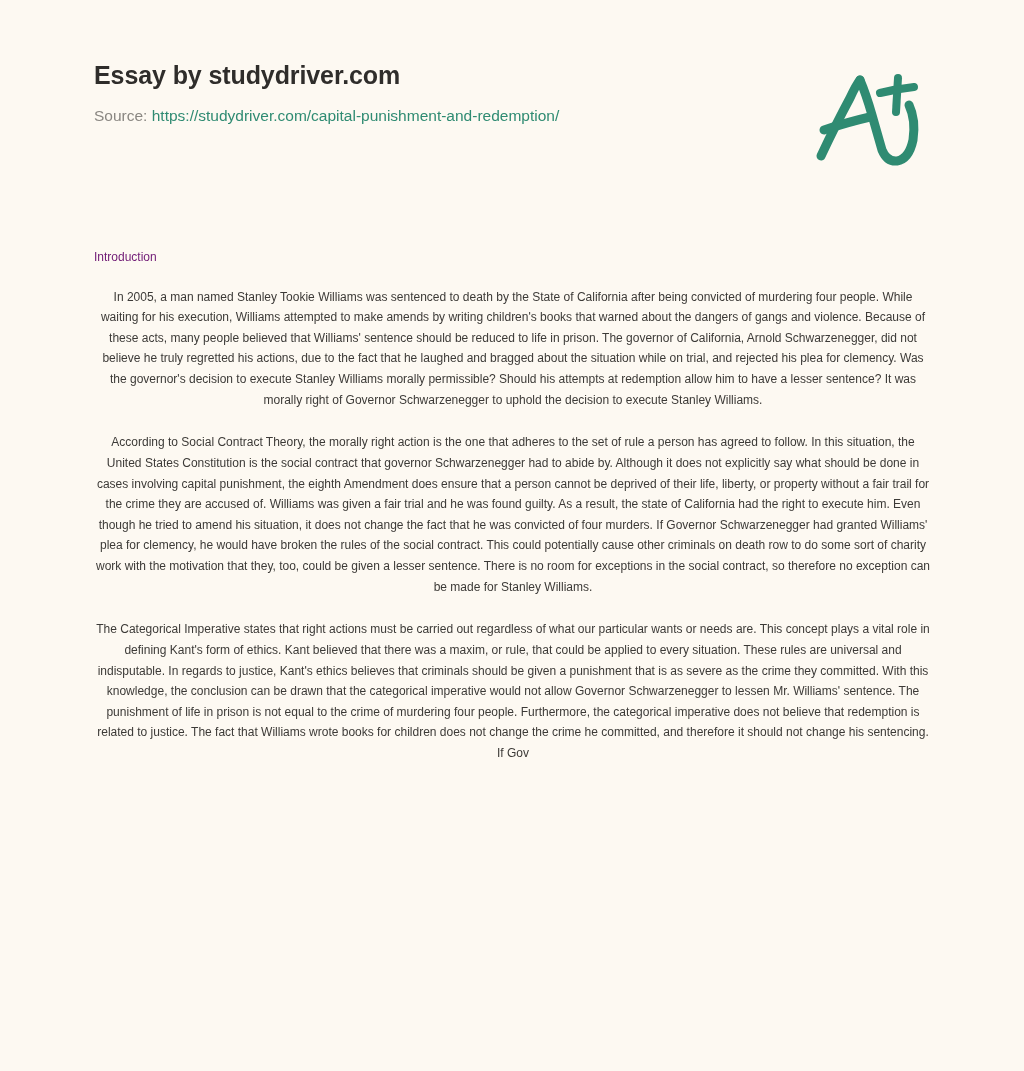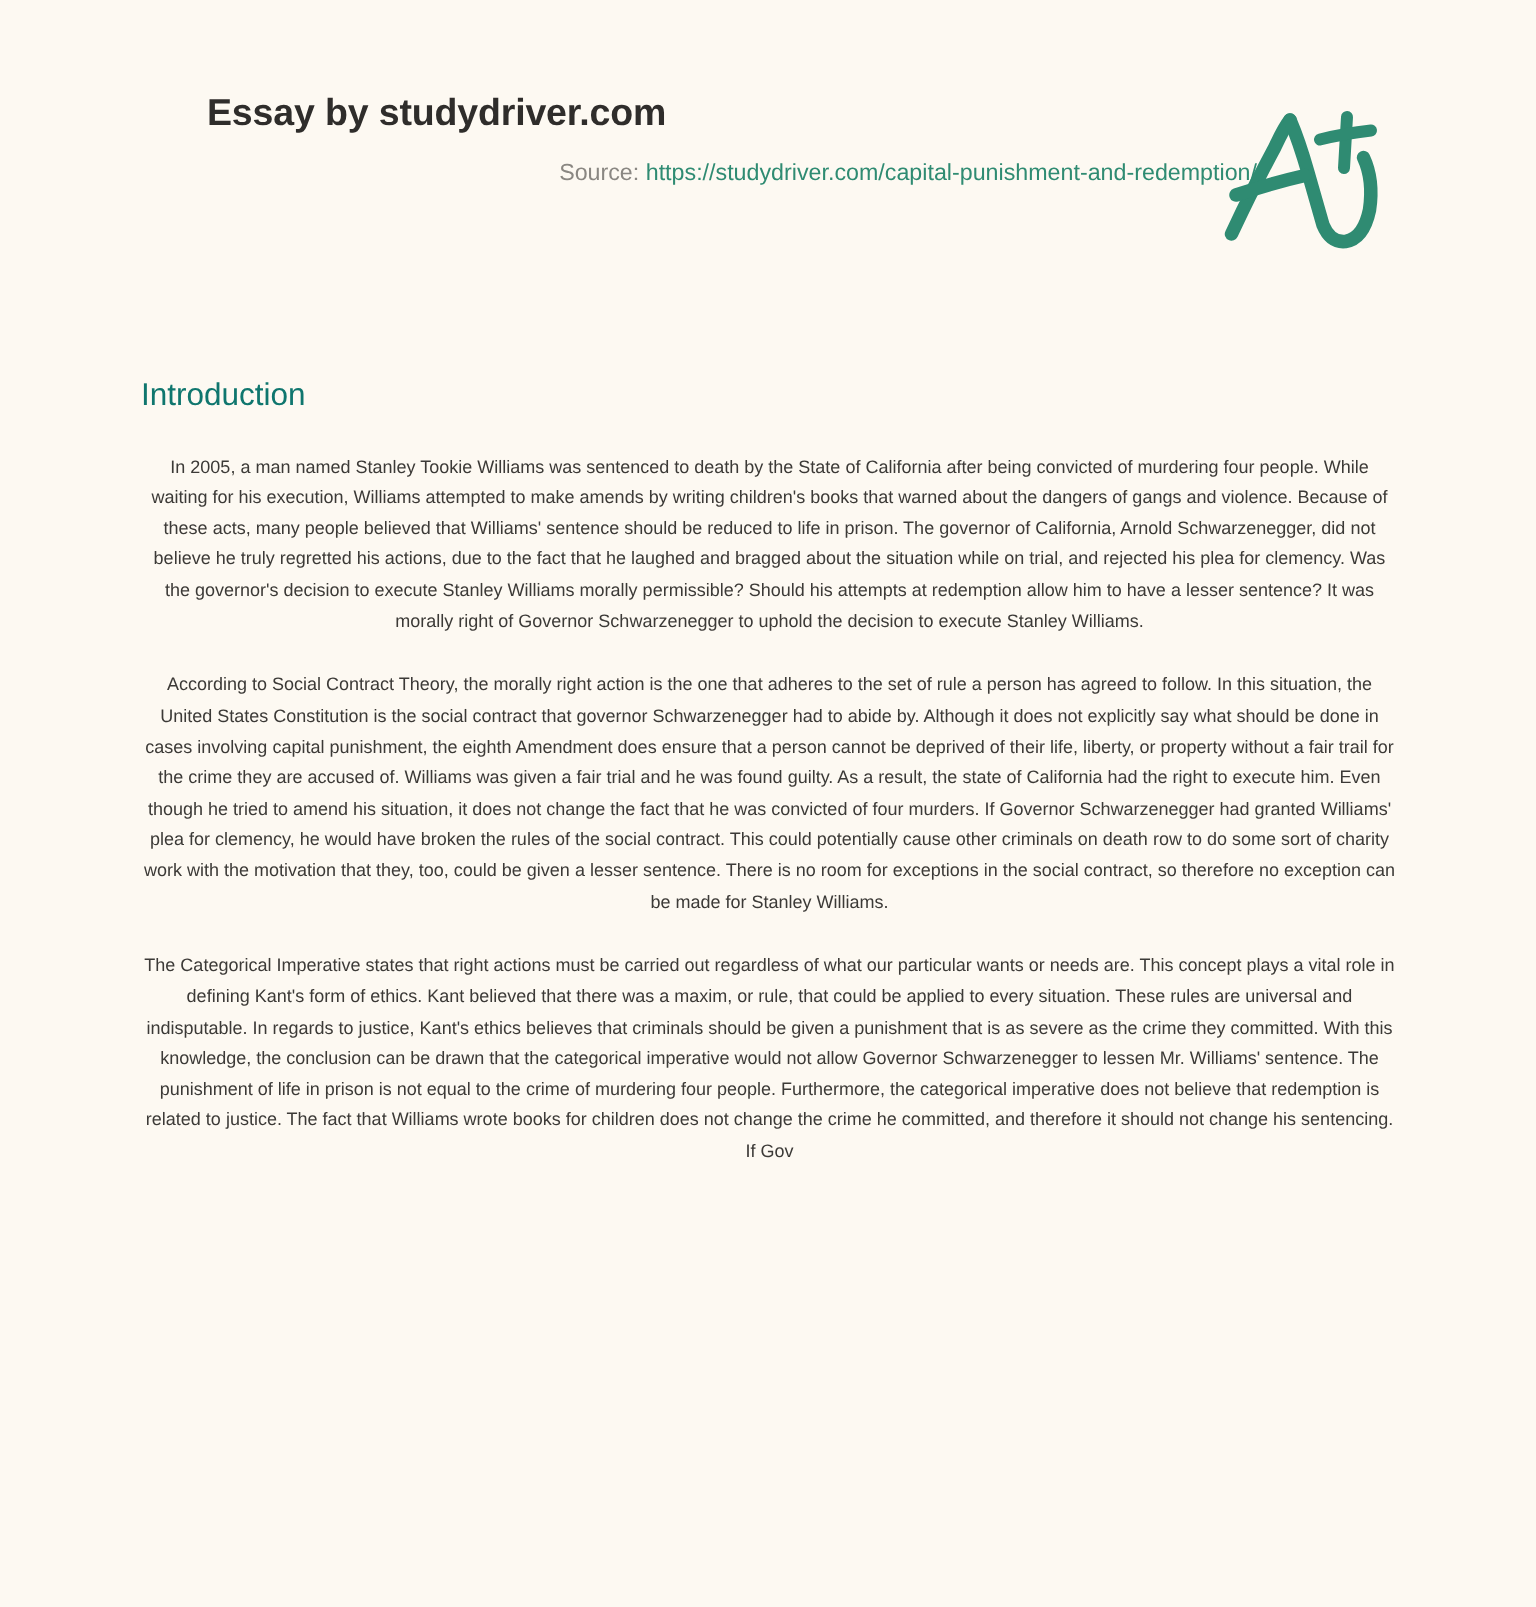--- a/index.html
+++ b/index.html
@@ -31,40 +31,38 @@
     top: 0;
     width: 1024px;
     height: 200px;
   }
 
   .header-text-block {
     position: absolute;
     left: 94px;
     top: 60px;
     width: 700px;
-    margin-left: 44px;
   }
 
   .essay-by {
     font-size: 25px;
     font-weight: bold;
     color: #2f2d2b;
     letter-spacing: -0.1px;
     line-height: 1.2;
     margin: 0 0 16px 0;
     white-space: nowrap;
   }
 
   .source-line {
     font-size: 15.5px;
     line-height: 1.3;
     color: #8a8782;
     white-space: nowrap;
     margin: 0;
-    text-align: right;
   }
 
   .source-label {
     color: #8a8782;
   }
 
   .source-link {
     color: #2f8b72;
     text-decoration: none;
   }
@@ -94,23 +92,23 @@
   .article-title {
     font-size: 30px;
     font-weight: bold;
     color: #191919;
     letter-spacing: -0.2px;
     line-height: 1.25;
     margin: 0 0 28px 0;
   }
 
   .section-label {
-    font-size: 21px;
+    font-size: 12px;
     line-height: 1.55;
-    color: #0f766e;
+    color: #701a75;
     margin: 0 0 20px 0;
   }
 
   .body-paragraph {
     font-size: 12px;
     line-height: 1.72;
     color: #3c3a37;
     margin: 0 0 22px 0;
     text-align: center;
   }

